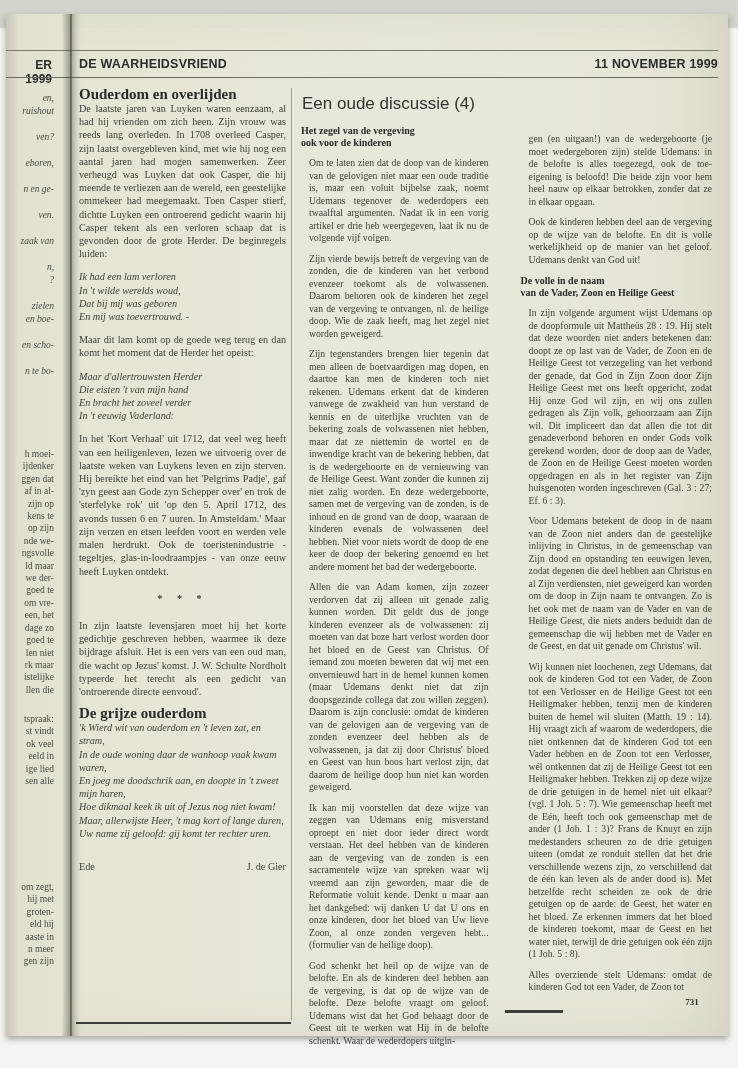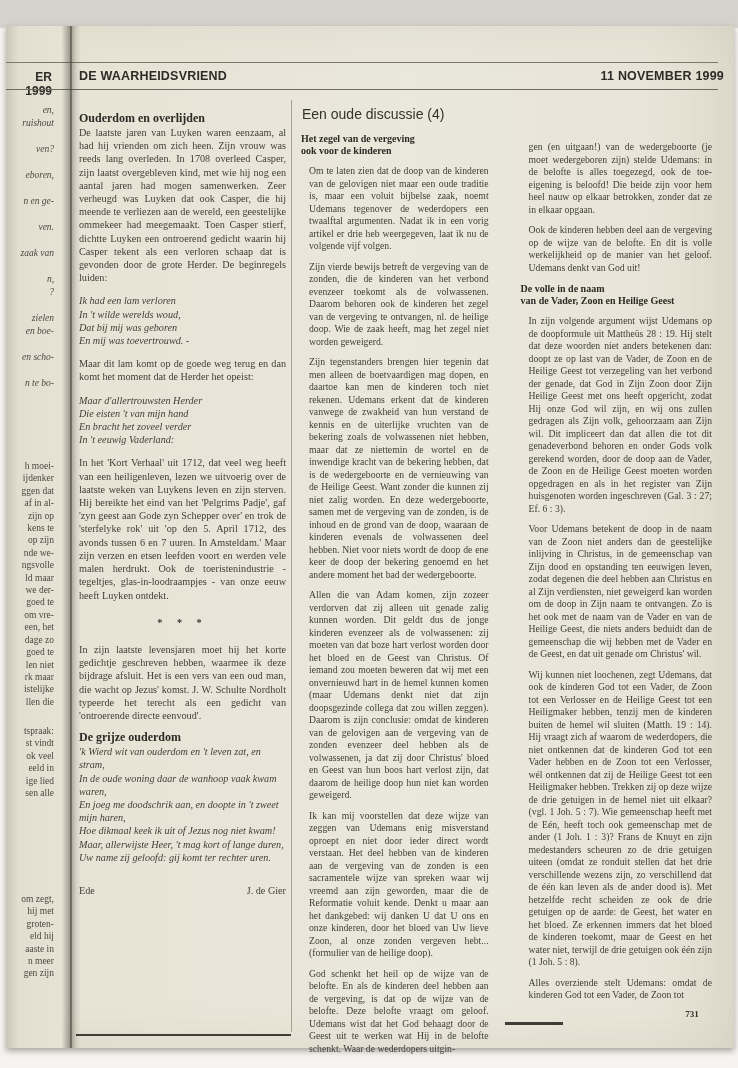--- a/index.html
+++ b/index.html
@@ -2,25 +2,24 @@
 <html><head>
 <meta charset="utf-8">
 <style>
   html,body{margin:0;padding:0;}
   body{
     width:738px;height:1068px;position:relative;overflow:hidden;
     background:linear-gradient(180deg,#d4d2ca 0,#d4d2ca 27px,#f5f4f0 29px,#f5f4f0 100%);
     font-family:"Liberation Serif", serif;
   }
   .page{
-    position:absolute;left:6px;top:26px;width:722px;height:1022px;
+    position:absolute;left:6px;top:14px;width:722px;height:1022px;
     background:linear-gradient(90deg,#ddda cc 0%,#e7e4d6 10%,#eae7db 55%,#e8e5d8 88%,#e0ddcf 100%);
     background:linear-gradient(90deg,#dddacc 0%,#e7e4d6 10%,#eae7db 55%,#e8e5d8 88%,#e0ddcf 100%);
     box-shadow:0 3px 6px rgba(40,38,30,.38), inset 0 0 50px rgba(115,105,75,.10);
-    padding-left:6px;
   }
   
   .prev-edge{
     position:absolute;left:0;top:0;width:56px;height:100%;
     background:linear-gradient(90deg,#c9c6b9 0%,#e2dfd1 22%,#e6e3d5 100%);
   }
   .edge-frag{
     position:absolute;left:0;width:48px;text-align:right;
     font-size:9.5px;line-height:13px;color:#4a4840;white-space:pre-line;
   }
@@ -47,31 +46,31 @@
   }
   .masthead-right{
     position:absolute;right:10px;top:43px;
     font-family:"Liberation Sans",sans-serif;font-weight:bold;font-size:12.5px;color:#2d2c26;letter-spacing:.2px;
   }
   
   .col1{
     position:absolute;left:73px;top:74px;width:207px;
     font-size:10.2px;line-height:13.2px;color:#403e36;text-align:justify;
   }
-  .col1 h2{font-size:12px;line-height:13px;margin:12px 0 1px 0;color:#2b2a24;}
+  .col1 h2{font-size:15px;line-height:13px;margin:0 0 1px 0;color:#2b2a24;}
   .col1 p{margin:0;}
   .poem{white-space:pre-line;font-style:italic;text-align:left;margin:10px 0;}
   .stars{text-align:center;font-weight:bold;letter-spacing:6px;margin:14px 0;color:#343229;}
   .sig{display:flex;justify-content:space-between;margin-top:20px;gap:24px;}
   
   .vrule{position:absolute;left:285px;top:74px;width:1px;height:932px;background:#a5a193;}
   
   .article{position:absolute;left:295px;top:80px;width:419px;}
   .kicker{
-    font-family:"Liberation Sans",sans-serif;font-size:14px;color:#34332c;margin:0 0 3px 1px;
+    font-family:"Liberation Sans",sans-serif;font-size:17px;color:#34332c;margin:0 0 3px 1px;
   }
   .title{
     font-family:"Liberation Sans",sans-serif;font-weight:normal;font-size:29.5px;
     color:#34332c;margin:0;letter-spacing:.2px;
   }
   .acols{display:flex;gap:24px;margin-top:11px;}
   .acol{font-size:9.7px;line-height:12.5px;color:#403e36;text-align:justify;}
   .acol-1{width:203px;}
   .acol-2{width:207px;}
   .acol h3{font-size:10px;line-height:12px;margin:0 0 2px 0;color:#2b2a24;white-space:pre-line;text-align:left;}

